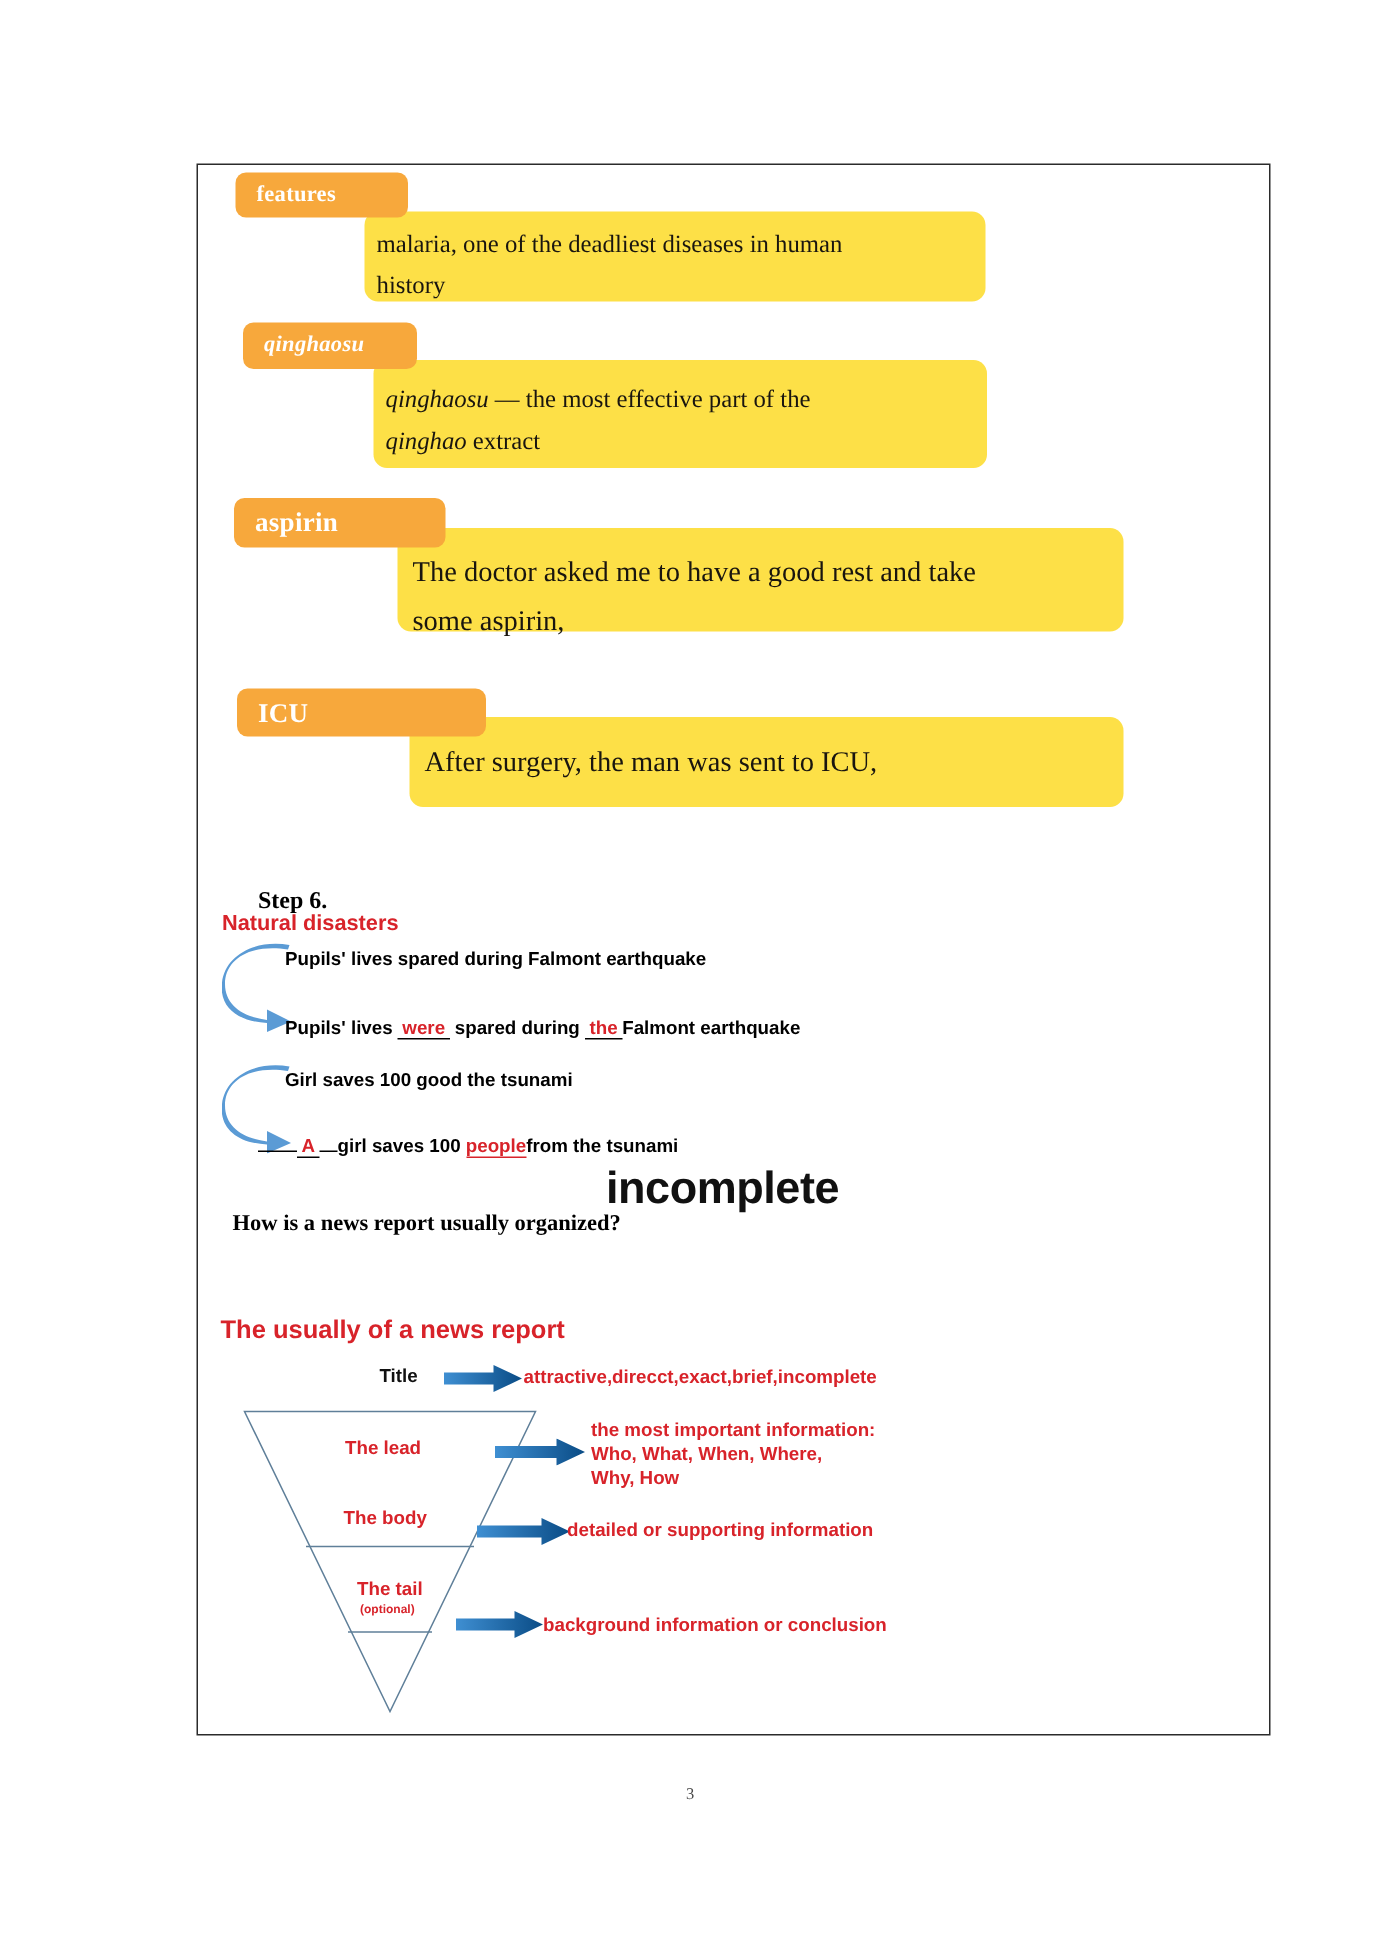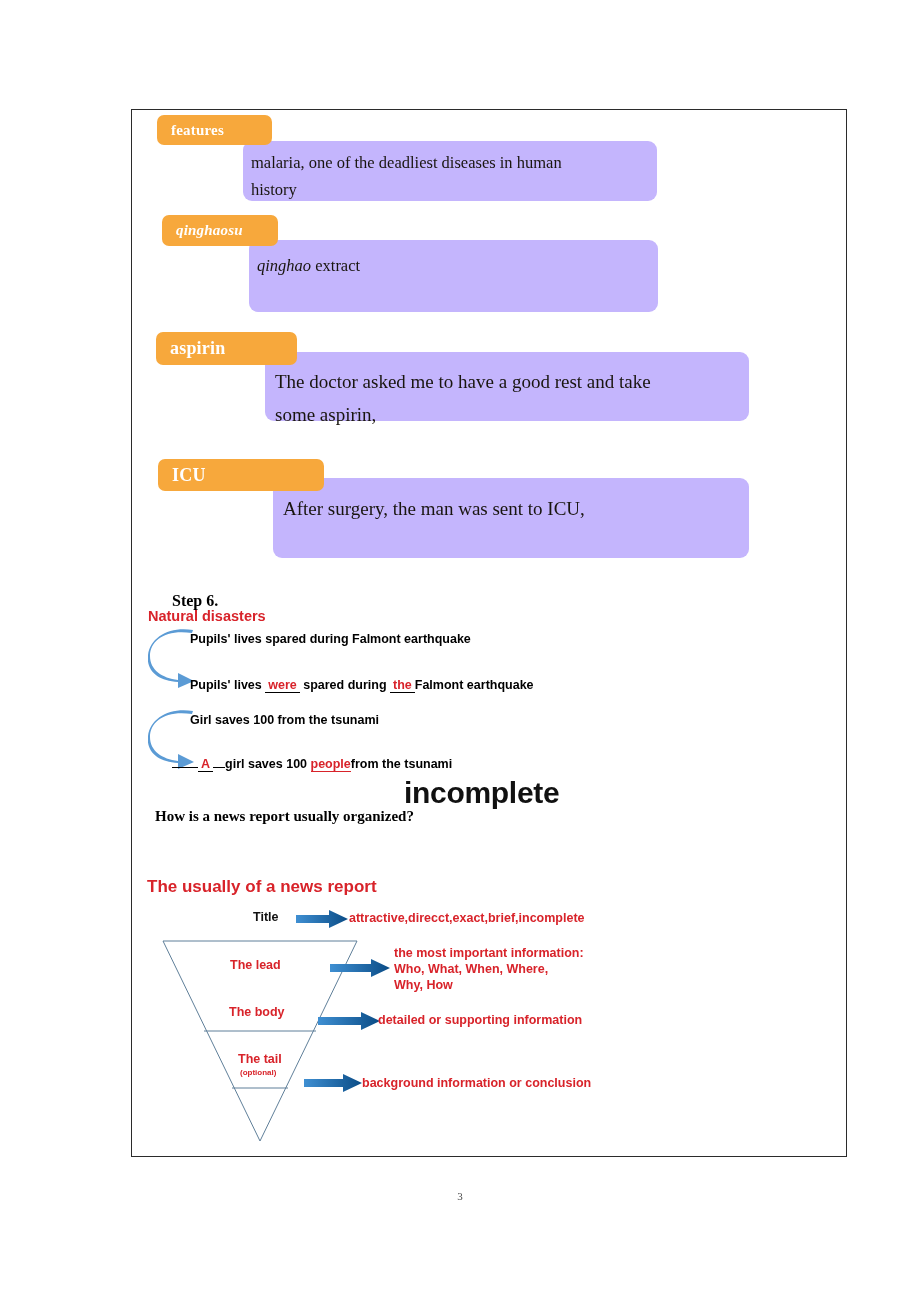--- a/index.html
+++ b/index.html
@@ -49,21 +49,21 @@
     align-items: center;
     padding-left: 14px;
     box-sizing: border-box;
     z-index: 3;
     letter-spacing: .2px;
   }
   .vocab-tab.italic { font-style: italic; }
 
   .vocab-body {
     position: absolute;
-    background: #c4b5fd;
+    background: #fde047;
     border-radius: 9px;
     color: #19150f;
     font-family: "Liberation Serif", serif;
     box-sizing: border-box;
     z-index: 1;
     display: flex;
     align-items: flex-start;
     flex-direction: column;
     justify-content: flex-start;
   }
@@ -75,21 +75,21 @@
   
   #tab-qinghaosu  { left: 162px; top: 215px; width: 116px; height: 31px; font-size: 15px; }
   #body-qinghaosu { left: 249px; top: 240px; width: 409px; height: 72px; padding: 12px 0 0 8px; font-size: 16.5px; line-height: 28px; }
 
   
   #tab-aspirin  { left: 156px; top: 332px; width: 141px; height: 33px; font-size: 18px; }
   #body-aspirin { left: 265px; top: 352px; width: 484px; height: 69px; padding: 13px 0 0 10px; font-size: 19px; line-height: 33px; }
 
   
   #tab-icu  { left: 158px; top: 459px; width: 166px; height: 32px; font-size: 18px; }
-  #body-icu { left: 273px; top: 478px; width: 476px; height: 80px; padding: 14px 0 0 10px; font-size: 19px; line-height: 33px; }
+  #body-icu { left: 273px; top: 478px; width: 476px; height: 60px; padding: 14px 0 0 10px; font-size: 19px; line-height: 33px; }
 
   
   #step6 {
     position: absolute;
     left: 172px;
     top: 592px;
     font-family: "Liberation Serif", serif;
     font-weight: bold;
     font-size: 16px;
     color: #000;
@@ -223,20 +223,21 @@
 
 <div class="vocab-body" id="body-malaria">
   <span class="line">malaria, one of the deadliest diseases in human</span>
   <span class="line">history</span>
 </div>
 <div class="vocab-tab" id="tab-malaria">
   <span>features</span>
 </div>
 
 <div class="vocab-body" id="body-qinghaosu">
+  <span class="line"><i class="it">qinghaosu</i><span> — the most effective part of the</span></span>
   <span class="line"><i class="it">qinghao</i><span> extract</span></span>
 </div>
 <div class="vocab-tab italic" id="tab-qinghaosu">
   <span>qinghaosu</span>
 </div>
 
 <div class="vocab-body" id="body-aspirin">
   <span class="line">The doctor asked me to have a good rest and take</span>
   <span class="line">some aspirin,</span>
 </div>
@@ -257,21 +258,21 @@
 
 <svg class="curve-arrow" id="curve-1" width="48" height="62" viewBox="0 0 48 62">
   <path d="M44 7 C18 3, 2 14, 2 30 C2 44, 14 52, 30 54 L30 47 L46 55 L30 62 L30 56 C10 55, -2 45, 0 29 C2 11, 22 0, 45 4 Z" fill="#5b9bd5"></path>
 </svg>
 <div class="nd-line" id="nd-l1">Pupils' lives spared during Falmont earthquake</div>
 <div class="nd-line" id="nd-l2"><span>Pupils' lives </span><span class="ans">were</span><span> spared during </span><span class="ans">the</span><span>Falmont earthquake</span></div>
 
 <svg class="curve-arrow" id="curve-2" width="48" height="62" viewBox="0 0 48 62">
   <path d="M44 7 C18 3, 2 14, 2 30 C2 44, 14 52, 30 54 L30 47 L46 55 L30 62 L30 56 C10 55, -2 45, 0 29 C2 11, 22 0, 45 4 Z" fill="#5b9bd5"></path>
 </svg>
-<div class="nd-line" id="nd-l3">Girl saves 100 from the tsunami</div>
+<div class="nd-line" id="nd-l3">Girl saves 100 good the tsunami</div>
 <div class="nd-line" id="nd-l4"><span class="blank"></span><span class="ans">A</span><span class="blank" style="width:12px"></span><span>girl saves 100 </span><span class="ansr">people</span><span>from the tsunami</span></div>
 
 <div id="incomplete-word">incomplete</div>
 <div id="organized-question">How is a news report usually organized?</div>
 
 <div id="features-title">The usually of a news report</div>
 
 <svg id="pyramid-svg" width="210" height="210" viewBox="0 0 210 210">
   <polygon points="3,5 197,5 100,205" fill="#ffffff" stroke="#5f7f99" stroke-width="1"></polygon>
   <line x1="44" y1="95" x2="156" y2="95" stroke="#5f7f99" stroke-width="1"></line>

